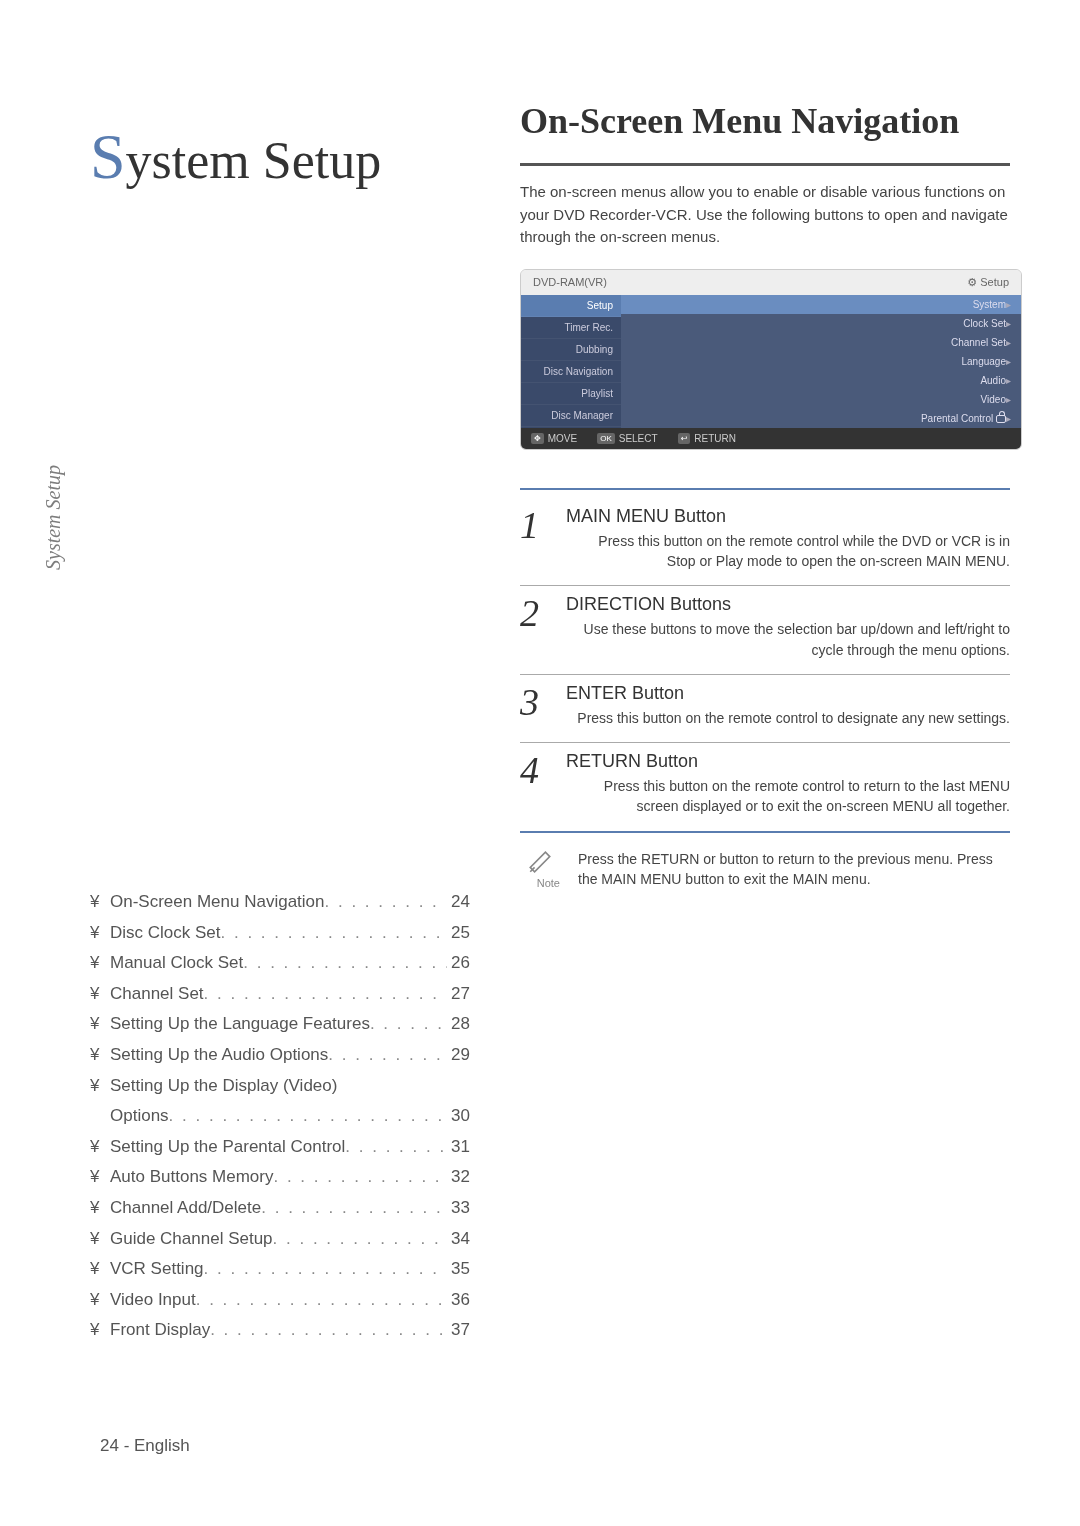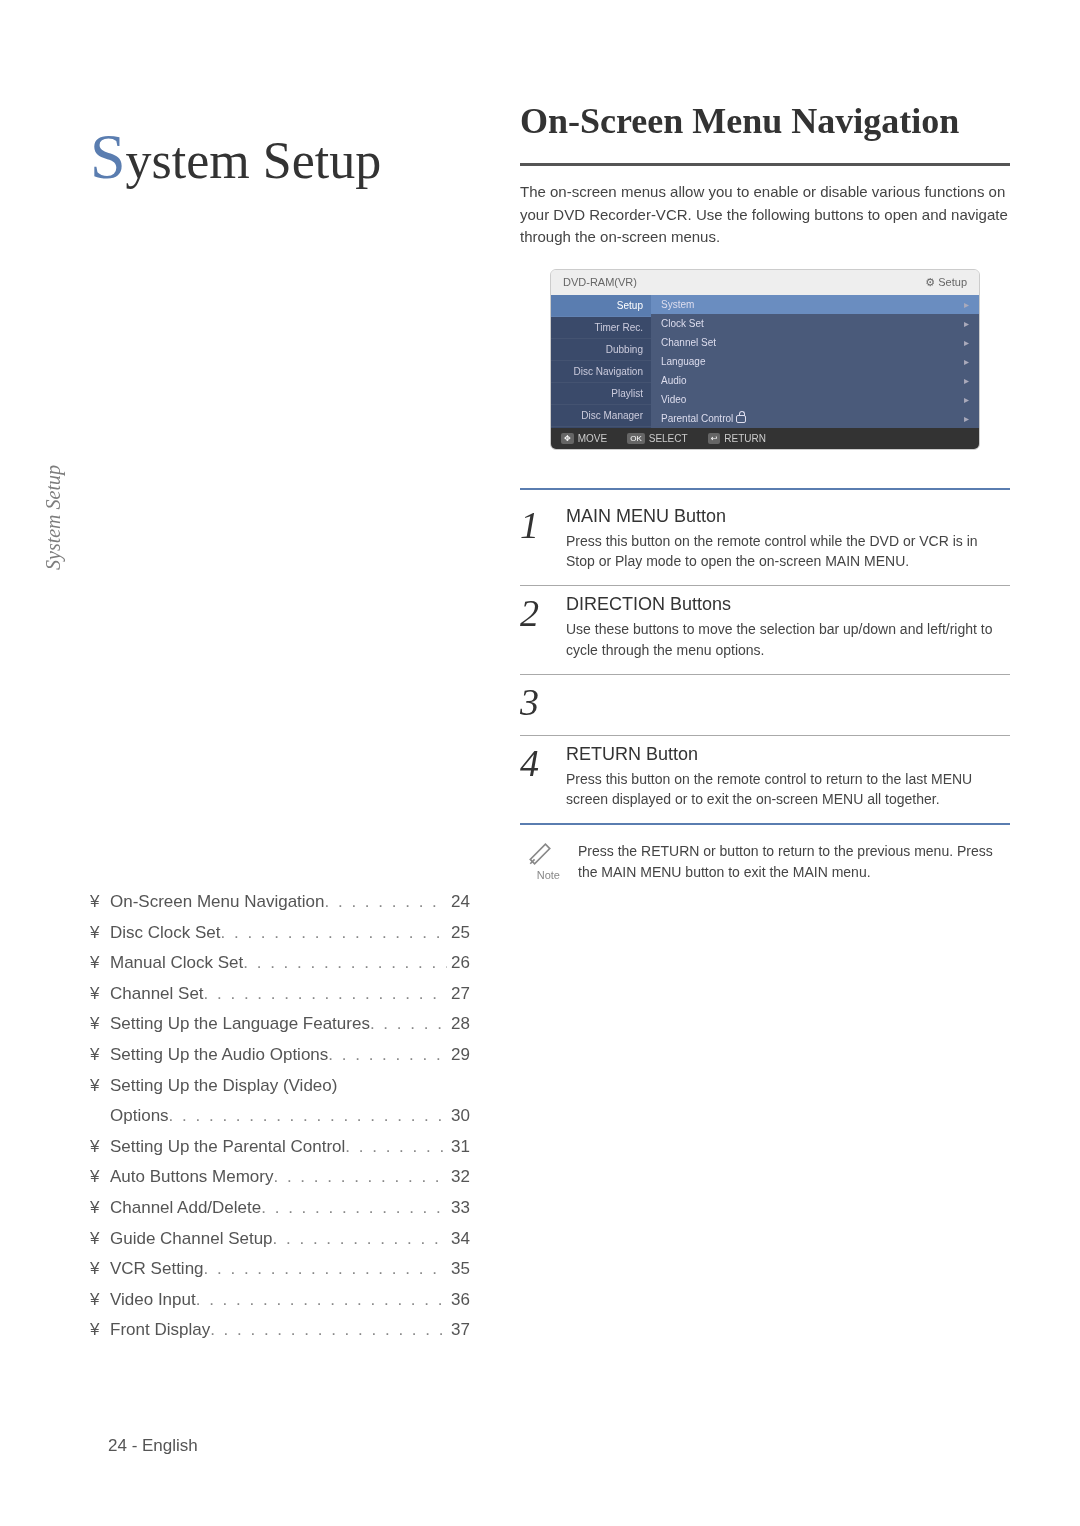--- a/index.html
+++ b/index.html
@@ -86,21 +86,21 @@
     border-top: 3px solid #555;
     margin: 20px 0 15px 0;
   }
   .intro-text {
     font-size: 15px;
     color: #444;
     line-height: 1.5;
     margin-bottom: 20px;
   }
   .menu-screenshot {
-    width: 430px;
+    width: 502px;
     margin: 0 auto 30px auto;
     background: linear-gradient(#f5f5f5, #e0e0e0);
     border: 1px solid #ccc;
     border-radius: 6px;
     font-size: 11px;
     overflow: hidden;
   }
   .ms-top {
     display: flex;
     justify-content: space-between;
@@ -126,21 +126,21 @@
     color: #fff;
   }
   .ms-main {
     flex: 1;
     color: #dde;
     font-size: 10px;
   }
   .ms-main div {
     padding: 4px 10px;
     display: flex;
-    justify-content: space-between;
+    justify-content: flex-end;
   }
   .ms-main div span.arrow { color: #aab; }
   .ms-main div.sel { background: #6a8dc0; }
   .ms-foot {
     background: #333;
     color: #ccc;
     font-size: 10px;
     padding: 5px 10px;
     display: flex;
     gap: 20px;
@@ -178,39 +178,40 @@
     font-size: 18px;
     font-weight: normal;
     color: #333;
     margin-bottom: 4px;
     font-family: Arial, sans-serif;
   }
   .step-desc {
     font-size: 14px;
     color: #444;
     line-height: 1.45;
+    text-align: right;
   }
   .note-row {
     display: flex;
     gap: 18px;
     margin-top: 16px;
     font-size: 14px;
     color: #444;
   }
   .note-icon-col {
     width: 40px;
     text-align: right;
     color: #888;
     font-size: 11px;
   }
   .note-icon-col svg { display: block; margin: 0 auto 2px auto; }
   .note-text { flex: 1; line-height: 1.45; }
   .footer {
     position: absolute;
-    left: 108px;
+    left: 100px;
     bottom: 70px;
     font-size: 17px;
     color: #555;
   }
   .lock-icon {
     display: inline-block;
     width: 10px; height: 8px;
     border: 1px solid #dde;
     border-radius: 2px;
     position: relative;
@@ -406,20 +407,24 @@
           </div>
           <div class="step">
             <div class="step-num">2</div>
             <div class="step-body">
               <div class="step-title">DIRECTION Buttons</div>
               <div class="step-desc">Use these buttons to move the selection bar up/down and left/right to cycle through the menu options.</div>
             </div>
           </div>
           <div class="step">
             <div class="step-num">3</div>
+            <div class="step-body">
+              <div class="step-title">ENTER Button</div>
+              <div class="step-desc">Press this button on the remote control to designate any new settings.</div>
+            </div>
           </div>
           <div class="step" style="border-bottom: 2px solid rgb(90, 125, 176);">
             <div class="step-num">4</div>
             <div class="step-body">
               <div class="step-title">RETURN Button</div>
               <div class="step-desc">Press this button on the remote control to return to the last MENU screen displayed or to exit the on-screen MENU all together.</div>
             </div>
           </div>
         </div>
 

